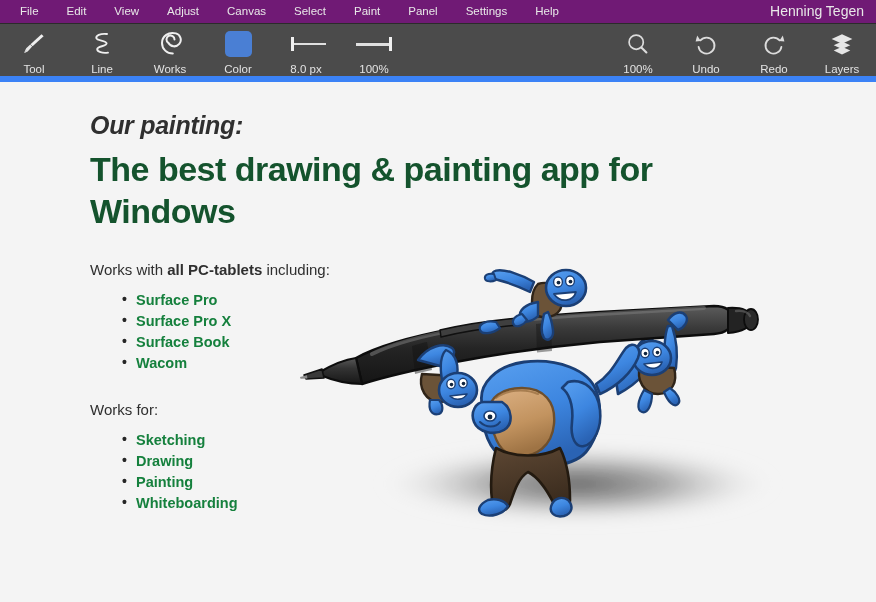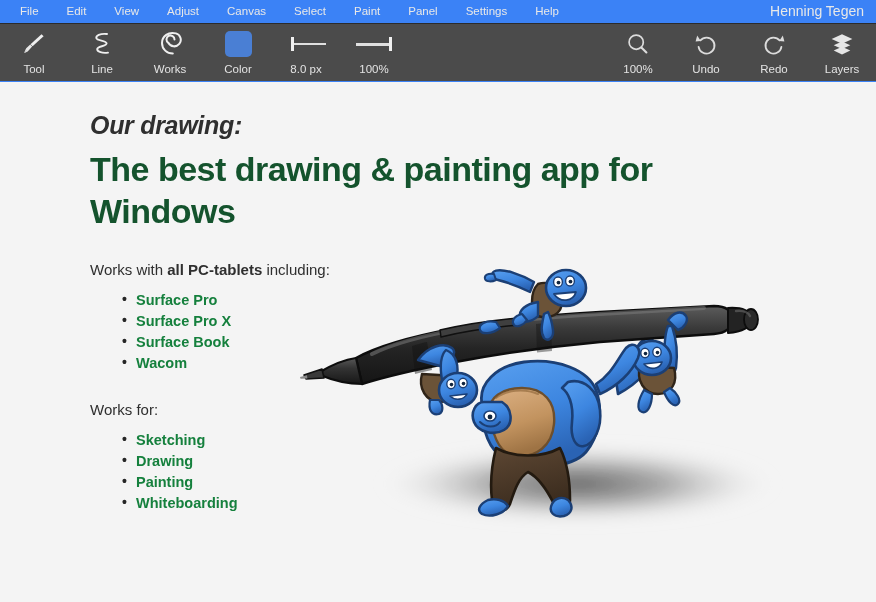--- a/index.html
+++ b/index.html
@@ -20,21 +20,21 @@
     height: 602px;
     background: #f4f4f4;
   }
 
   
   .menubar {
     position: absolute;
     top: 0; left: 0;
     width: 876px;
     height: 24px;
-    background: #3b82f6;
+    background: #701a75;
     border-bottom: 1px solid #2b2b2b;
     box-sizing: border-box;
     display: flex;
     align-items: center;
   }
   .menu-items {
     display: flex;
     align-items: center;
     height: 100%;
     padding-left: 6px;
@@ -58,21 +58,21 @@
     white-space: nowrap;
   }
 
   
   .toolbar {
     position: absolute;
     top: 24px; left: 0;
     width: 876px;
     height: 58px;
     background: #4b4b4b;
-    border-bottom: 1px solid #3b82f6;
+    border-bottom: 6px solid #3b82f6;
     box-sizing: border-box;
   }
   .tool-group-left {
     position: absolute;
     left: 0; top: 0;
     height: 100%;
     display: flex;
     align-items: flex-start;
   }
   .tool-group-right {
@@ -522,21 +522,21 @@
                    C270 218, 266 198, 260 186
                    C242 196, 214 196, 196 186 Z" fill="url(#pantsGrad)" stroke="#231a10" stroke-width="2.6" stroke-linejoin="round"></path>
 
           <path d="M188 238 C180 242, 176 248, 182 252 C190 256, 204 252, 208 244 C204 238, 196 236, 188 238 Z" fill="url(#blueGrad)" stroke="#1b3f75" stroke-width="2.4" stroke-linejoin="round"></path>
           <path d="M252 242 C248 250, 254 256, 264 254 C272 252, 274 244, 268 238 C262 234, 255 236, 252 242 Z" fill="url(#blueGrad)" stroke="#1b3f75" stroke-width="2.4" stroke-linejoin="round"></path>
         </g>
       </svg>
     </div>
 
     <div class="copy">
-      <div class="eyebrow">Our drawing:</div>
+      <div class="eyebrow">Our painting:</div>
       <h1 class="headline">The best drawing &amp; painting app for Windows</h1>
 
       <p class="lead"><span>Works with </span><b>all PC-tablets</b><span> including:</span></p>
 
       <ul class="feature-list">
         <li>Surface Pro</li>
         <li>Surface Pro X</li>
         <li>Surface Book</li>
         <li>Wacom</li>
       </ul>

